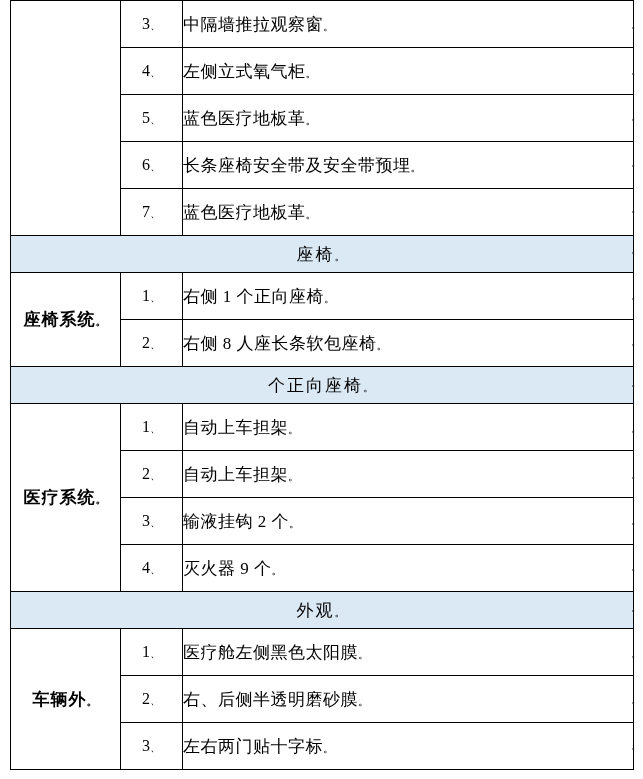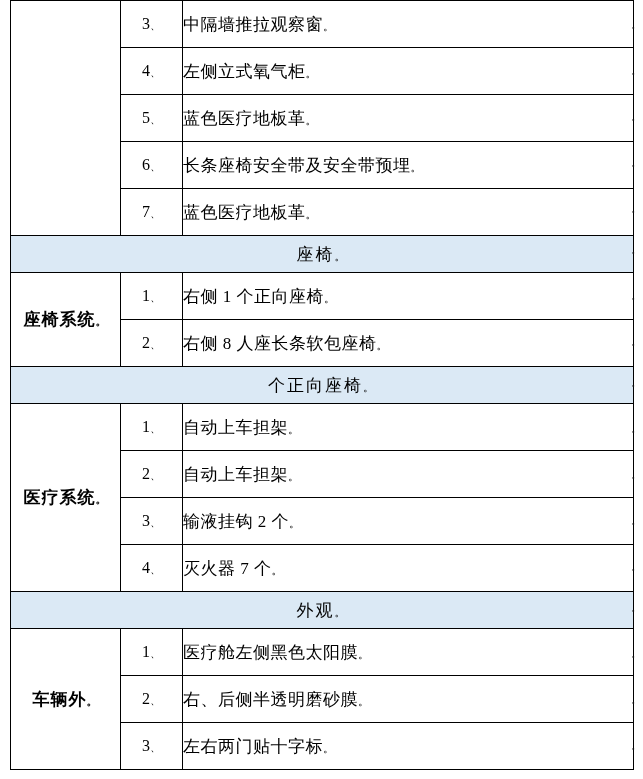--- a/index.html
+++ b/index.html
@@ -142,21 +142,21 @@
       <tr>
         <td class="num"><span>2</span><span class="smallmark">、</span></td>
         <td class="desc"><span>自动上车担架</span><span class="smallmark">。</span></td>
       </tr>
       <tr>
         <td class="num"><span>3</span><span class="smallmark">、</span></td>
         <td class="desc"><span>输液挂钩 2 个</span><span class="smallmark">。</span></td>
       </tr>
       <tr>
         <td class="num"><span>4</span><span class="smallmark">、</span></td>
-        <td class="desc"><span>灭火器 7 个</span><span class="smallmark">。</span></td>
+        <td class="desc"><span>灭火器 9 个</span><span class="smallmark">。</span></td>
       </tr>
 
       <tr>
         <td colspan="3" class="section"><span>外观</span><span class="smallmark">。</span></td>
       </tr>
 
       <tr>
         <td rowspan="3" class="catcell cat"><span>车辆外</span><span class="smallmark">。</span></td>
         <td class="num"><span>1</span><span class="smallmark">、</span></td>
         <td class="desc"><span>医疗舱左侧黑色太阳膜</span><span class="smallmark">。</span></td>

